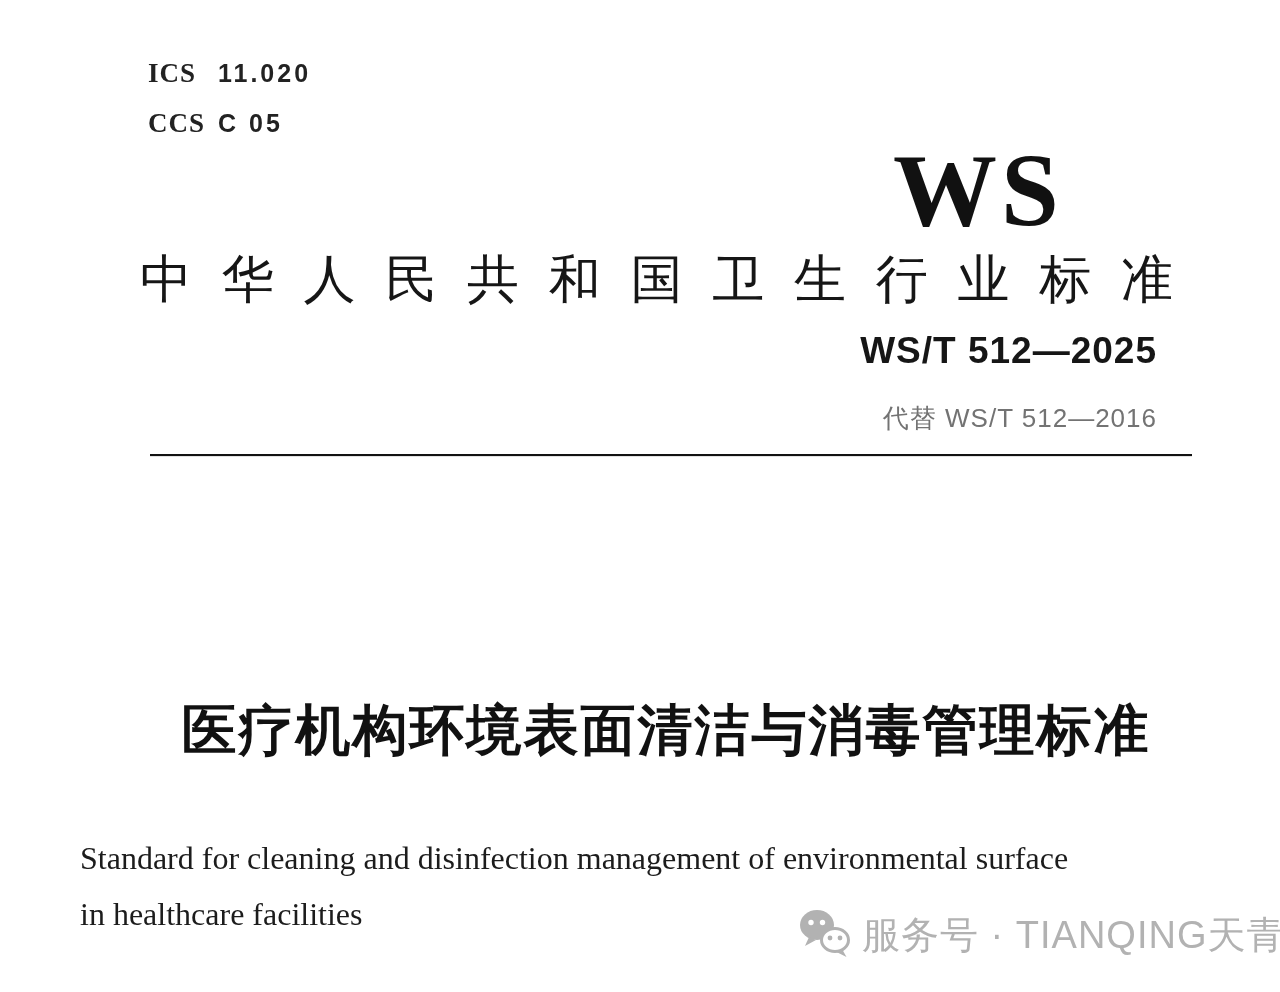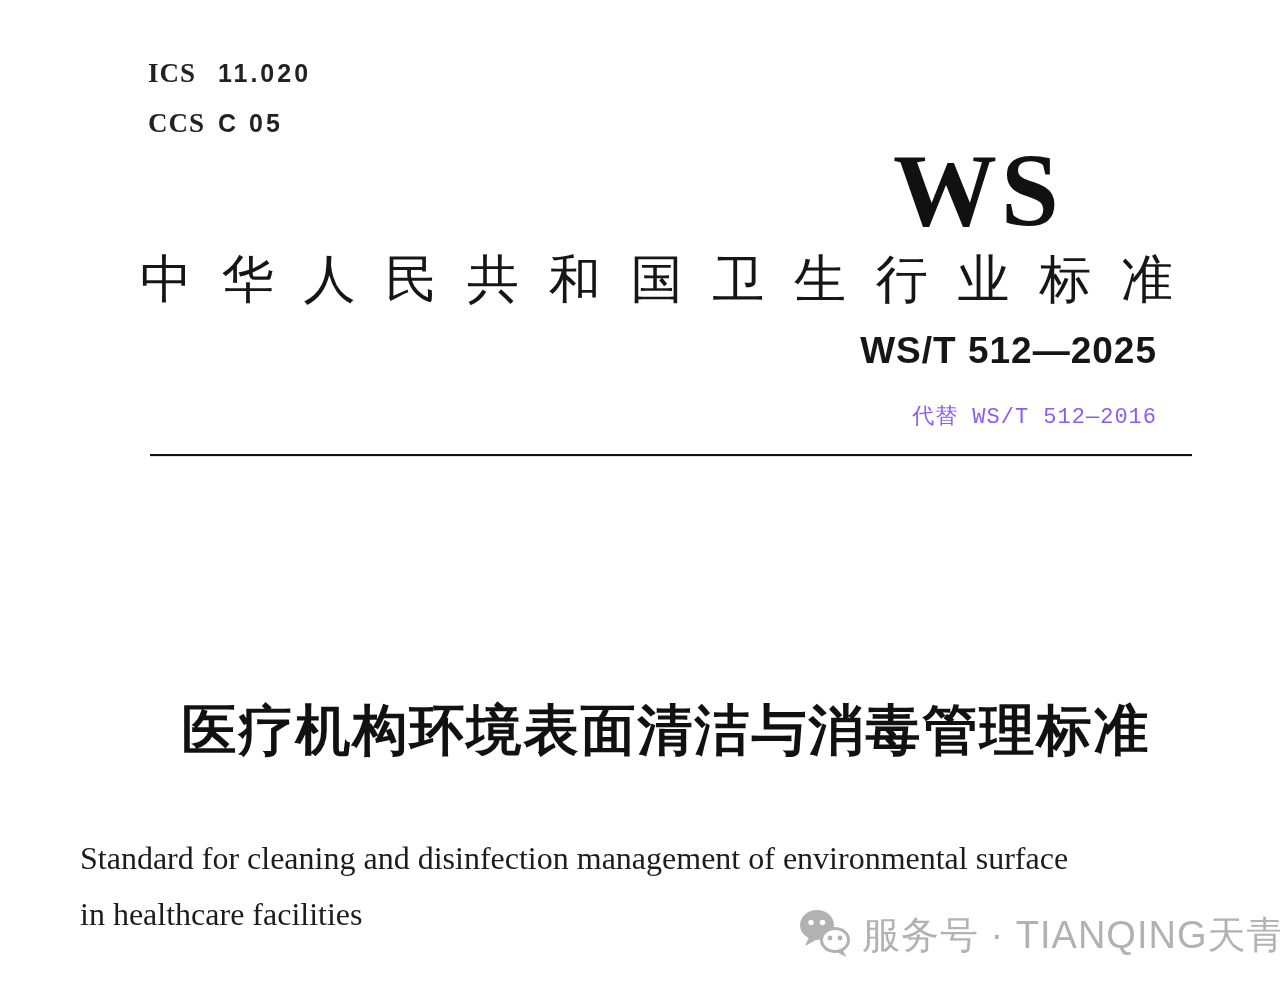--- a/index.html
+++ b/index.html
@@ -44,23 +44,22 @@
   .heading-row span { display: inline-block; }
 
   
   .std-number {
     position: absolute; right: 123px; top: 330px;
     font-size: 37px; font-weight: bold; letter-spacing: 1px; color: #161616;
     white-space: nowrap;
   }
   .supersede {
     position: absolute; right: 123px; top: 401px;
-    font-size: 22px; letter-spacing: 1px; color: #8b5cf6;
+    font-size: 26px; letter-spacing: 1px; color: #737373;
     white-space: nowrap;
-    font-family: Liberation Mono, monospace;
   }
 
   
   .rule {
     position: absolute; left: 150px; top: 454px;
     width: 1042px; height: 3px; background: #121212;
     border-bottom: 1px solid #e2e2e2;
   }
 
   

